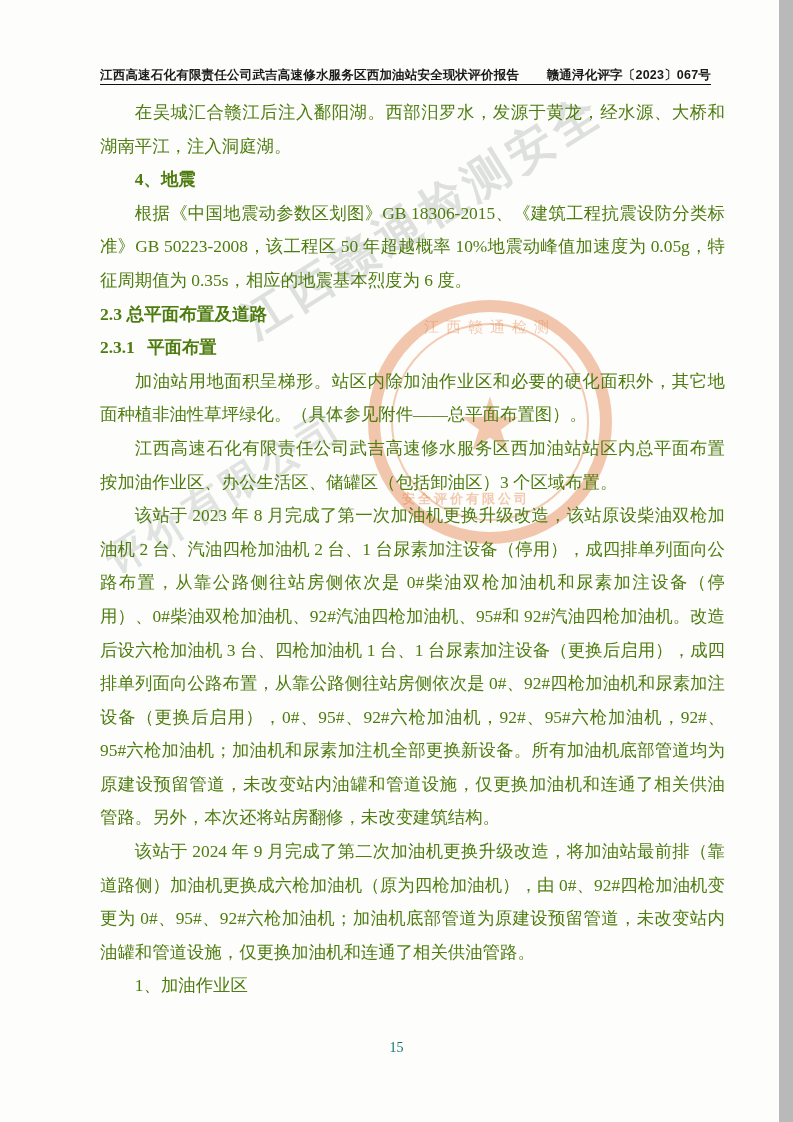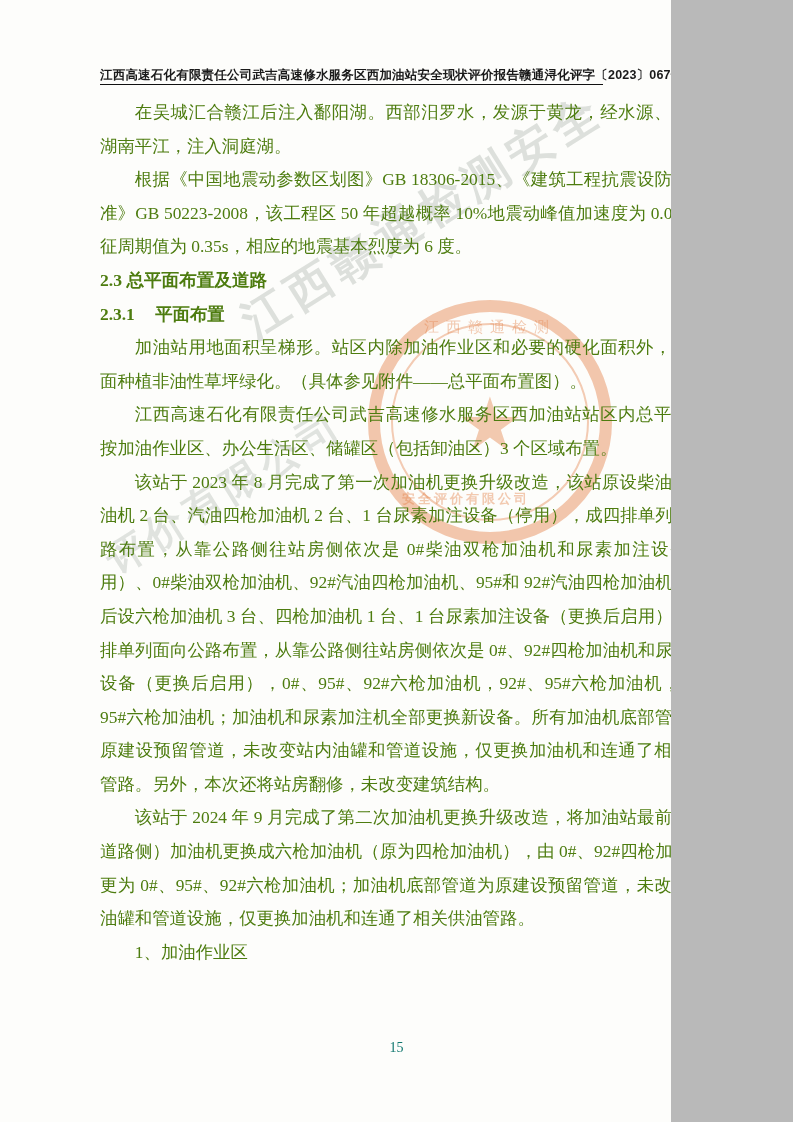--- a/index.html
+++ b/index.html
@@ -5,21 +5,21 @@
   html, body {
     margin: 0;
     padding: 0;
     background: #b9b9b9;
   }
   body {
     font-family: "Liberation Serif", "DejaVu Serif", serif;
   }
   .page {
     position: relative;
-    width: 671px;
+    width: 779px;
     height: 1122px;
     background: #fdfdfb;
     overflow: hidden;
     box-sizing: border-box;
   }
   
   .header {
     position: absolute;
     top: 58px;
     left: 100px;
@@ -66,21 +66,21 @@
   .head-1 {
     font-weight: bold;
     font-size: 17.6px;
     margin-top: 2px;
   }
   .head-2 {
     font-weight: bold;
     font-size: 17.4px;
     text-indent: 0;
   }
-  .head-2 .num { margin-right: 16px; font-family: Liberation Serif, serif; }
+  .head-2 .num { margin-right: 8px; font-family: Liberation Serif, serif; }
   .pagenum {
     position: absolute;
     bottom: 66px;
     left: 0;
     width: 793px;
     text-align: center;
     font-size: 14px;
     color: #0f766e;
     font-family: "Liberation Serif", serif;
   }
@@ -181,20 +181,21 @@
   <div class="wm wm-ring"></div>
   <div class="wm wm-ring-inner"></div>
   <div class="wm wm-text-arc">江西赣通检测</div>
   <div class="wm wm-star">★</div>
   <div class="wm wm-text-arc2">安全评价有限公司</div>
   <div class="wm wm-diag">江西赣通检测安全</div>
   <div class="wm wm-diag2">评价有限公司</div>
 
   <div class="content">
     <p class="indent2">在吴城汇合赣江后注入鄱阳湖。西部汨罗水，发源于黄龙，经水源、大桥和湖南平江，注入洞庭湖。</p>
+    <p class="head-sub">4、地震</p>
     <p class="indent2">根据《中国地震动参数区划图》GB 18306-2015、《建筑工程抗震设防分类标准》GB 50223-2008，该工程区 50 年超越概率 10%地震动峰值加速度为 0.05g，特征周期值为 0.35s，相应的地震基本烈度为 6 度。</p>
     <p class="head-1">
       <span>2.3</span>
       <span style="">总平面布置及道路</span>
     </p>
     <p class="head-2">
       <span class="num">2.3.1</span>
       <span>平面布置</span>
     </p>
     <p class="indent2">加油站用地面积呈梯形。站区内除加油作业区和必要的硬化面积外，其它地面种植非油性草坪绿化。（具体参见附件——总平面布置图）。</p>

